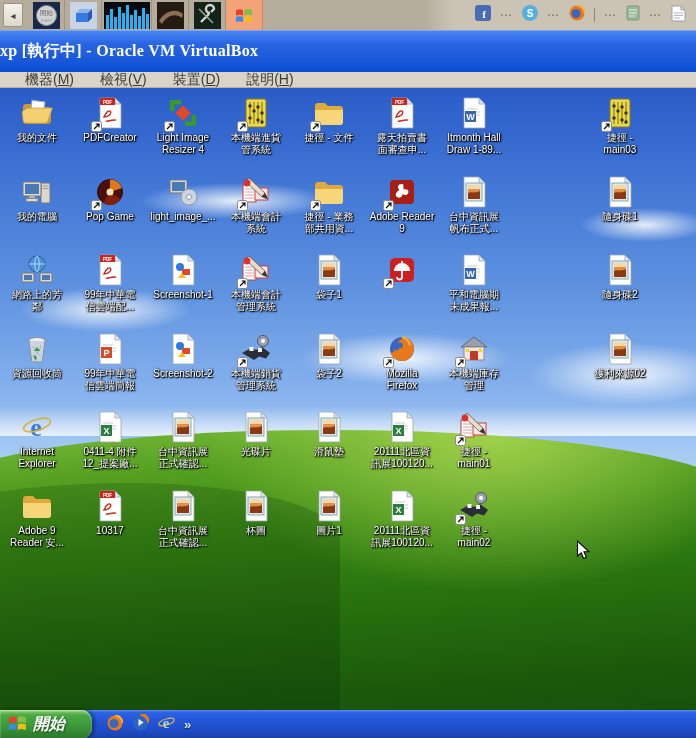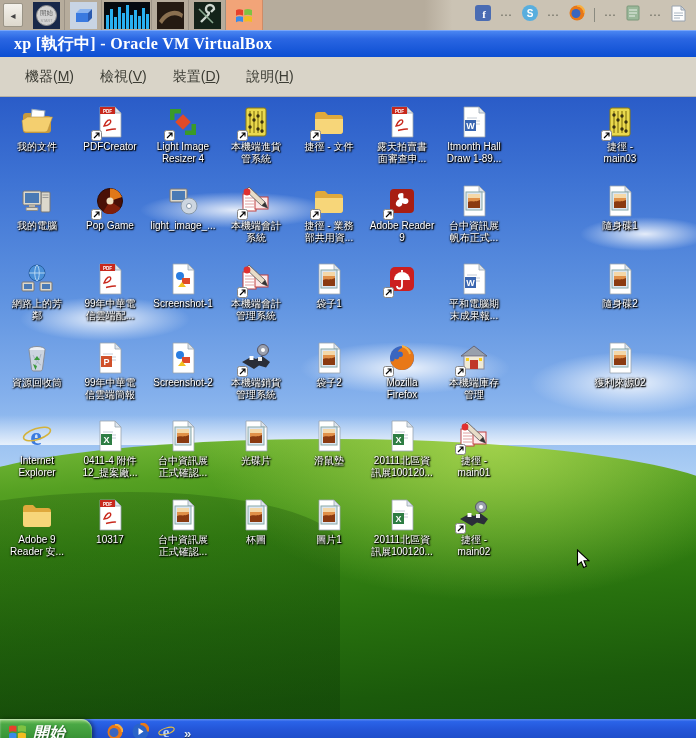--- a/index.html
+++ b/index.html
@@ -15,24 +15,24 @@
   .tiles { display:flex; height:30px; margin-left:5px; }
   .tile { width:37px; height:30px; display:flex; align-items:center; justify-content:center;
     border-right:1px solid rgba(0,0,0,.14); }
   .tile.wide { width:50px; }
   .tile.active { background:#f2a478; }
   .tray { margin-left:auto; display:flex; align-items:center; gap:9px; padding-right:10px; }
   .tray .dots { color:#6a6a60; font-size:12px; letter-spacing:1px; }
   .tray .tdiv { width:1px; height:14px; background:#8a8a80; }
 
   
-  .vbox-title { height:27px; background:linear-gradient(180deg,#4a86f2 0%,#2a66e2 30%,#0c4ed2 100%);
-    border-top:1px solid #7aa6f8; color:#fff; display:flex; align-items:center; padding-left:14px;
+  .vbox-title { height:42px; background:linear-gradient(180deg,#4a86f2 0%,#2a66e2 30%,#0c4ed2 100%);
+    border-top:1px solid #7aa6f8; color:#fff; display:flex; align-items:center; padding-left:0;
     font-family:"Liberation Serif", serif; font-weight:bold; font-size:16px; letter-spacing:.3px; }
-  .menu-bar { height:40px; background:#d9d4c8; border-bottom:1px solid #b8b2a4;
+  .menu-bar { height:16px; background:#d9d4c8; border-bottom:1px solid #b8b2a4;
     display:flex; align-items:center; padding-left:14px; gap:4px; }
   .menu-item { font-size:14px; color:#3c3c34; padding:2px 11px; cursor:default; }
   .menu-item u { text-decoration:underline; }
 
   
   .desktop { position:relative; width:696px; height:622px; overflow:hidden;
     background:linear-gradient(180deg,#2a5cc8 0%,#3f74d4 14%,#5e92e0 32%,#84b0ec 48%,#aacdf4 60%,#d8e8fa 72%,#eef5fd 78%); }
   .cloud { position:absolute; border-radius:50%; background:radial-gradient(ellipse closest-side, rgba(255,255,255,.85), rgba(255,255,255,0)); }
   .haze { position:absolute; left:0; right:0; top:318px; height:30px;
     background:linear-gradient(180deg, rgba(255,255,255,0), rgba(255,255,255,.75)); }

